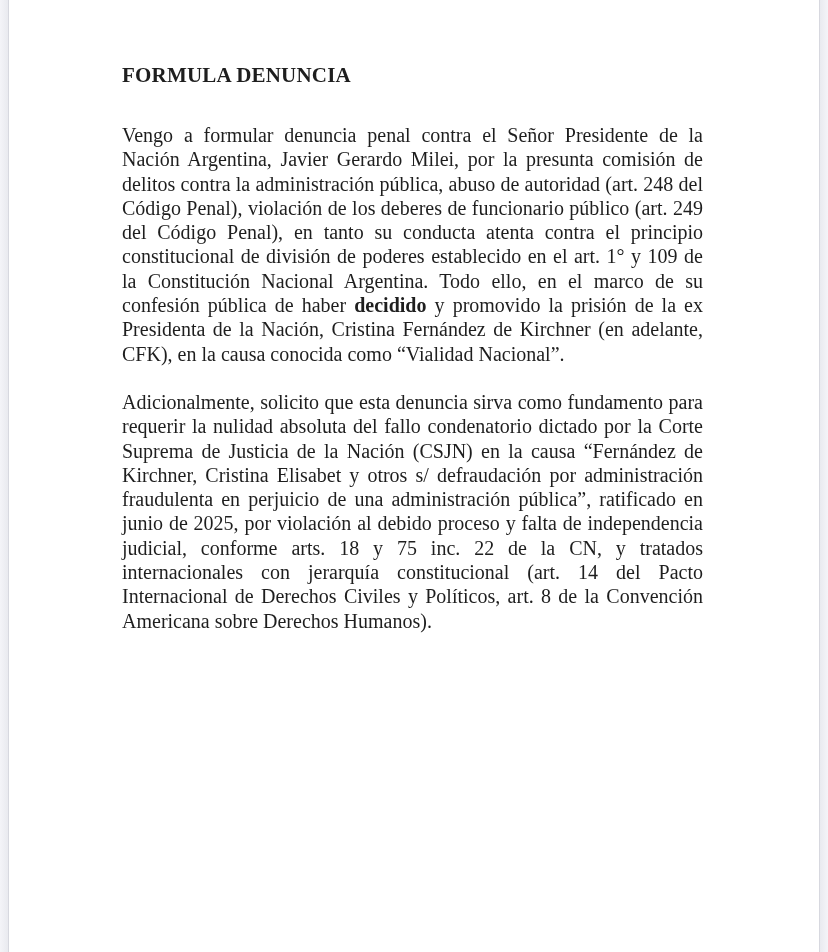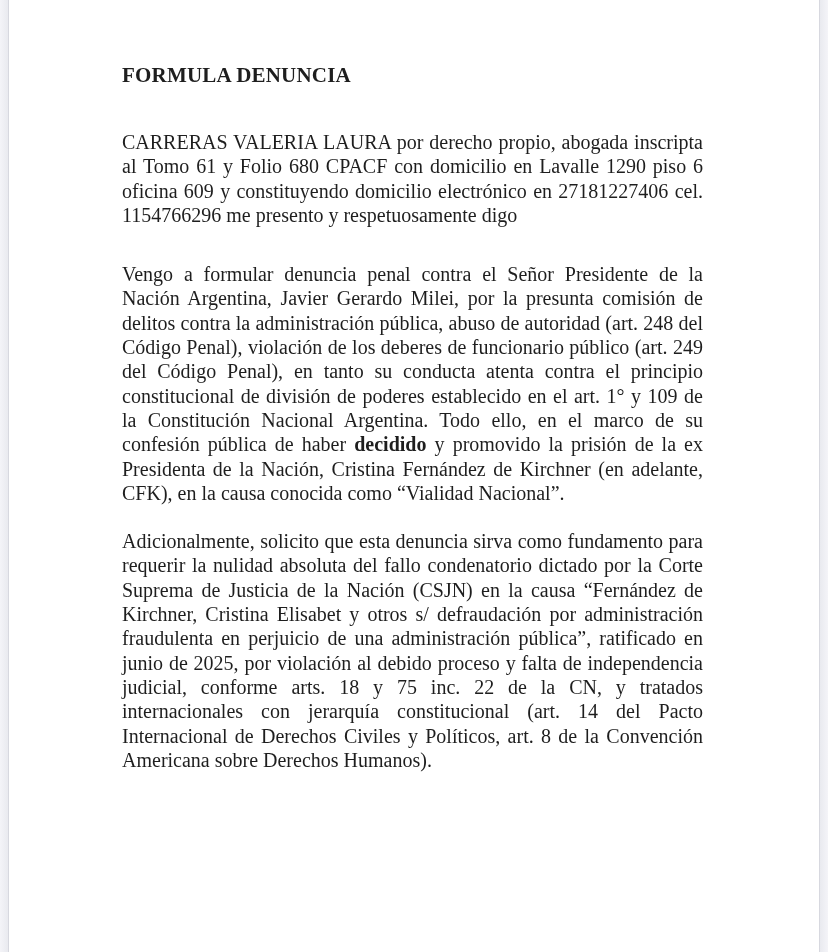--- a/index.html
+++ b/index.html
@@ -83,21 +83,20 @@
 
 <div class="page">
   <div class="edge edge-left"></div>
   <div class="edge edge-right"></div>
 
   <div class="content">
 
     <p class="doc-title">FORMULA DENUNCIA</p>
 
 
-    <p class="para para-intro">CARRERAS VALERIA LAURA por derecho propio, abogada inscripta al Tomo 61 y Folio 680 CPACF con domicilio en Lavalle 1290 piso 6 oficina 609 y constituyendo domicilio electrónico en 27181227406 cel. 1154766296 me presento y respetuosamente digo</p>
 
 
     <p class="para para-object"><span>Vengo a formular denuncia penal contra el Señor Presidente de la Nación Argentina, Javier Gerardo Milei, por la presunta comisión de delitos contra la administración pública, abuso de autoridad (art. 248 del Código Penal), violación de los deberes de funcionario público (art. 249 del Código Penal), en tanto su conducta atenta contra el principio constitucional de división de poderes establecido en el art. 1° y 109 de la Constitución Nacional Argentina. Todo ello, en el marco de su confesión pública de haber </span><span class="bold-word">decidido</span><span> y promovido la prisión de la ex Presidenta de la Nación, Cristina Fernández de Kirchner (en adelante, CFK), en la causa conocida como “Vialidad Nacional”.</span></p>
 
     <p class="para para-additional">Adicionalmente, solicito que esta denuncia sirva como fundamento para requerir la nulidad absoluta del fallo condenatorio dictado por la Corte Suprema de Justicia de la Nación (CSJN) en la causa “Fernández de Kirchner, Cristina Elisabet y otros s/ defraudación por administración fraudulenta en perjuicio de una administración pública”, ratificado en junio de 2025, por violación al debido proceso y falta de independencia judicial, conforme arts. 18 y 75 inc. 22 de la CN, y tratados internacionales con jerarquía constitucional (art. 14 del Pacto Internacional de Derechos Civiles y Políticos, art. 8 de la Convención Americana sobre Derechos Humanos).</p>
 
   </div>
 </div>
 
 </body></html>

